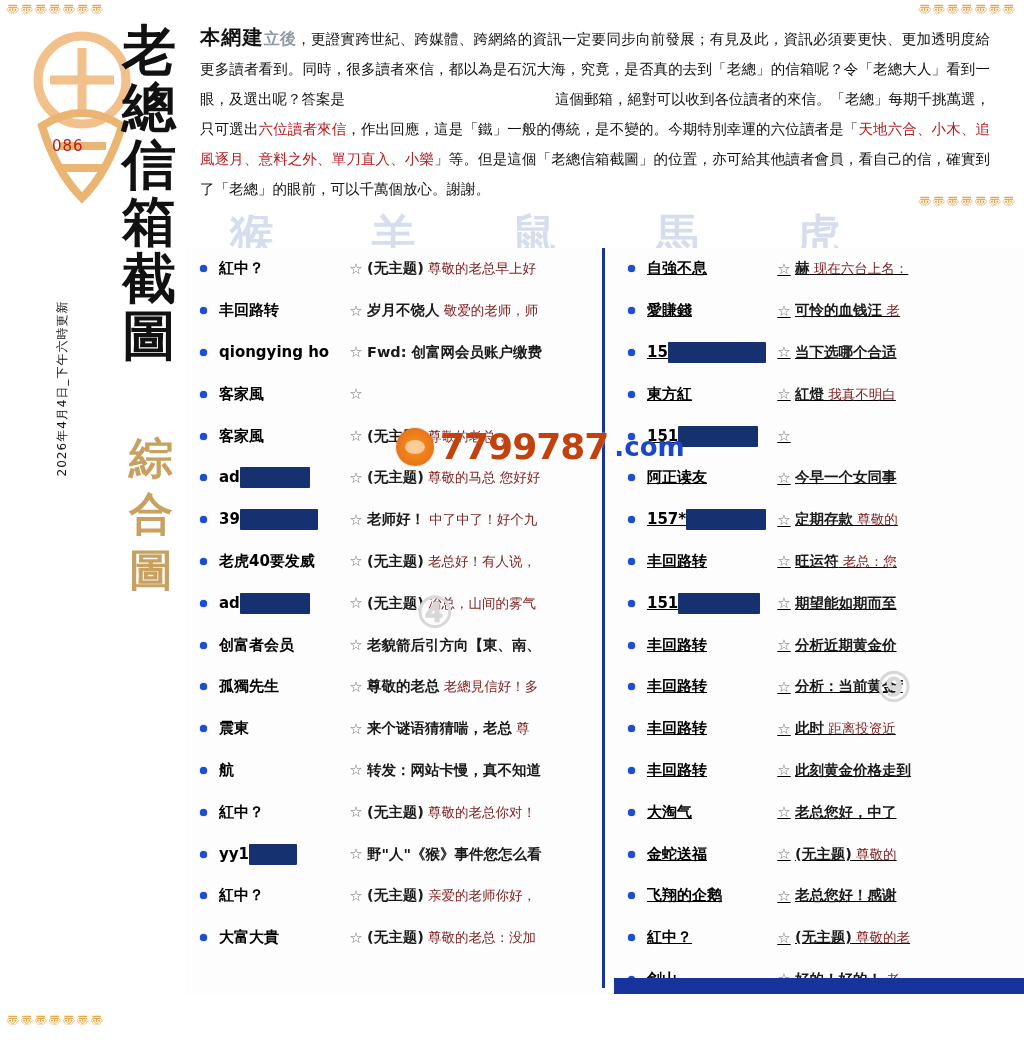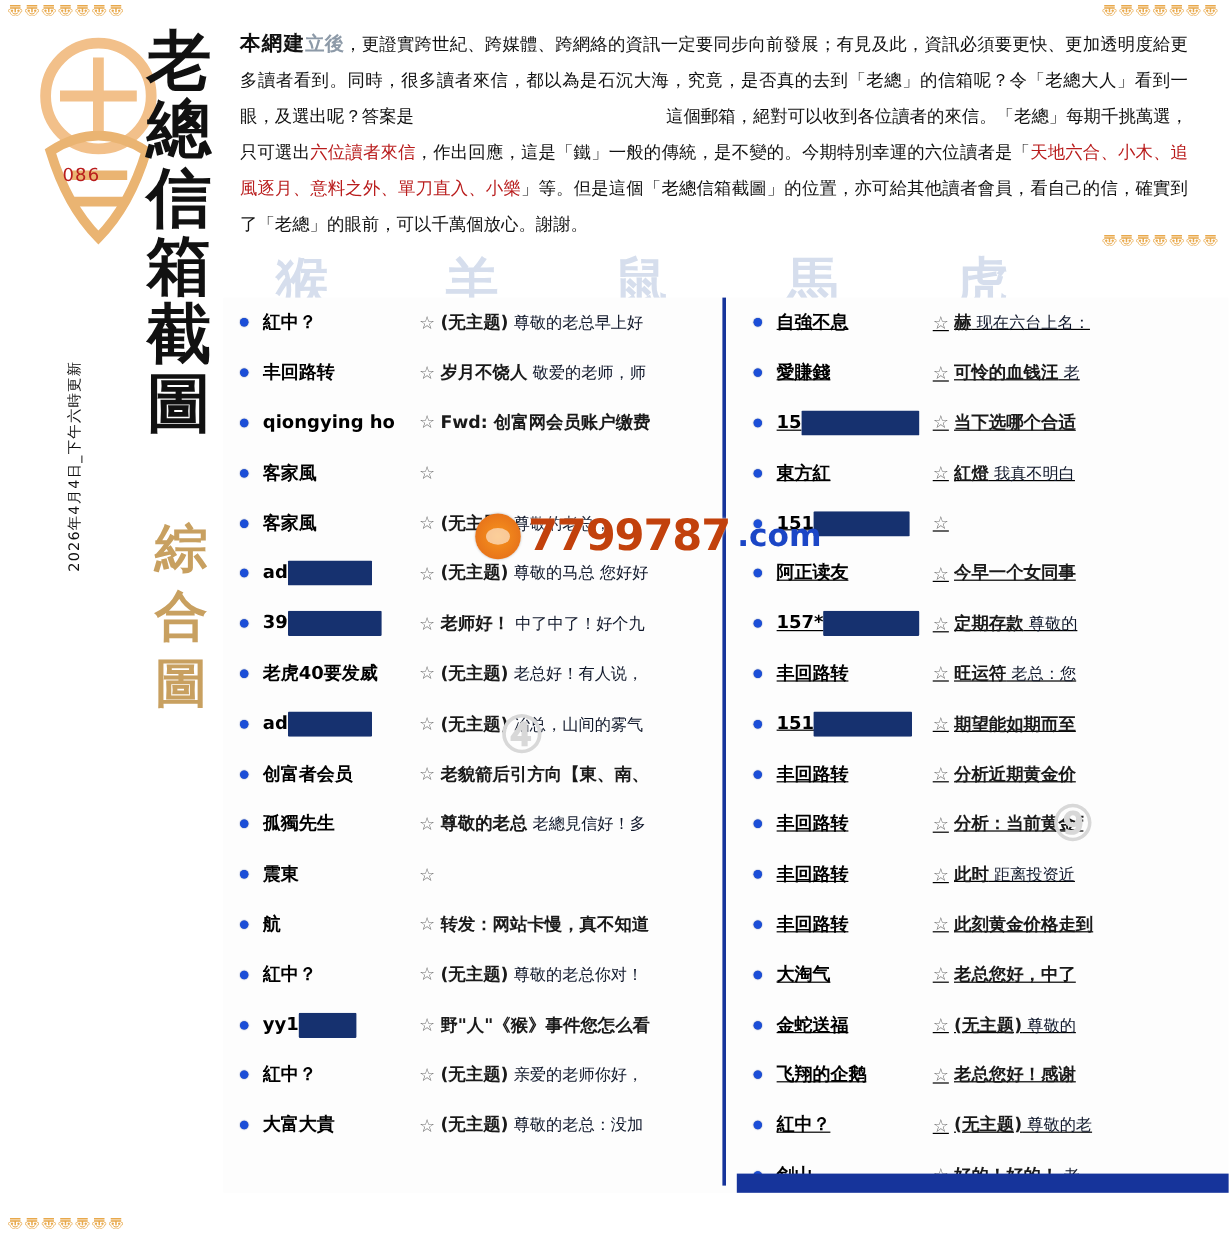--- a/index.html
+++ b/index.html
@@ -101,21 +101,21 @@
     top: 22px;
     width: 790px;
     font-family: "DejaVu Serif", serif;
     font-size: 14.5px;
     line-height: 30px;
     color: #111;
     text-align: justify;
   }
   .article .lead {
     font-weight: bold;
-    font-size: 17px;
+    font-size: 20px;
     letter-spacing: 1px;
   }
   .article .lead-faded {
     color: #8d9aa8;
     font-weight: bold;
     font-size: 16px;
   }
   .article .blue {
     color: #b91c1c;
   }
@@ -205,21 +205,21 @@
     flex: 1 1 auto;
     font-family: "DejaVu Sans", sans-serif;
     font-size: 14.5px;
     color: #1a1a1a;
     white-space: nowrap;
     overflow: hidden;
     font-weight: bold;
   }
   .row .subject .snippet {
     font-weight: normal;
-    color: #0f172a;
+    color: #7f1d1d;
     font-size: 13.5px;
   }
 
   
   .redact {
     display: inline-block;
     background: #16316f;
     height: 21px;
     vertical-align: middle;
     border-radius: 1px;
@@ -404,20 +404,21 @@
       <div class="row">
         <span class="bullet"></span>
         <span class="sender">孤獨先生</span>
         <span class="star">☆</span>
         <span class="subject">尊敬的老总<span class="snippet"> 老總見信好！多</span></span>
       </div>
       <div class="row">
         <span class="bullet"></span>
         <span class="sender">震東</span>
         <span class="star">☆</span>
+        <span class="subject">来个谜语猜猜喘，老总<span class="snippet"> 尊</span></span>
       </div>
       <div class="row">
         <span class="bullet"></span>
         <span class="sender">航</span>
         <span class="star">☆</span>
         <span class="subject">转发：网站卡慢，真不知道</span>
       </div>
       <div class="row">
         <span class="bullet"></span>
         <span class="sender">紅中？</span>

